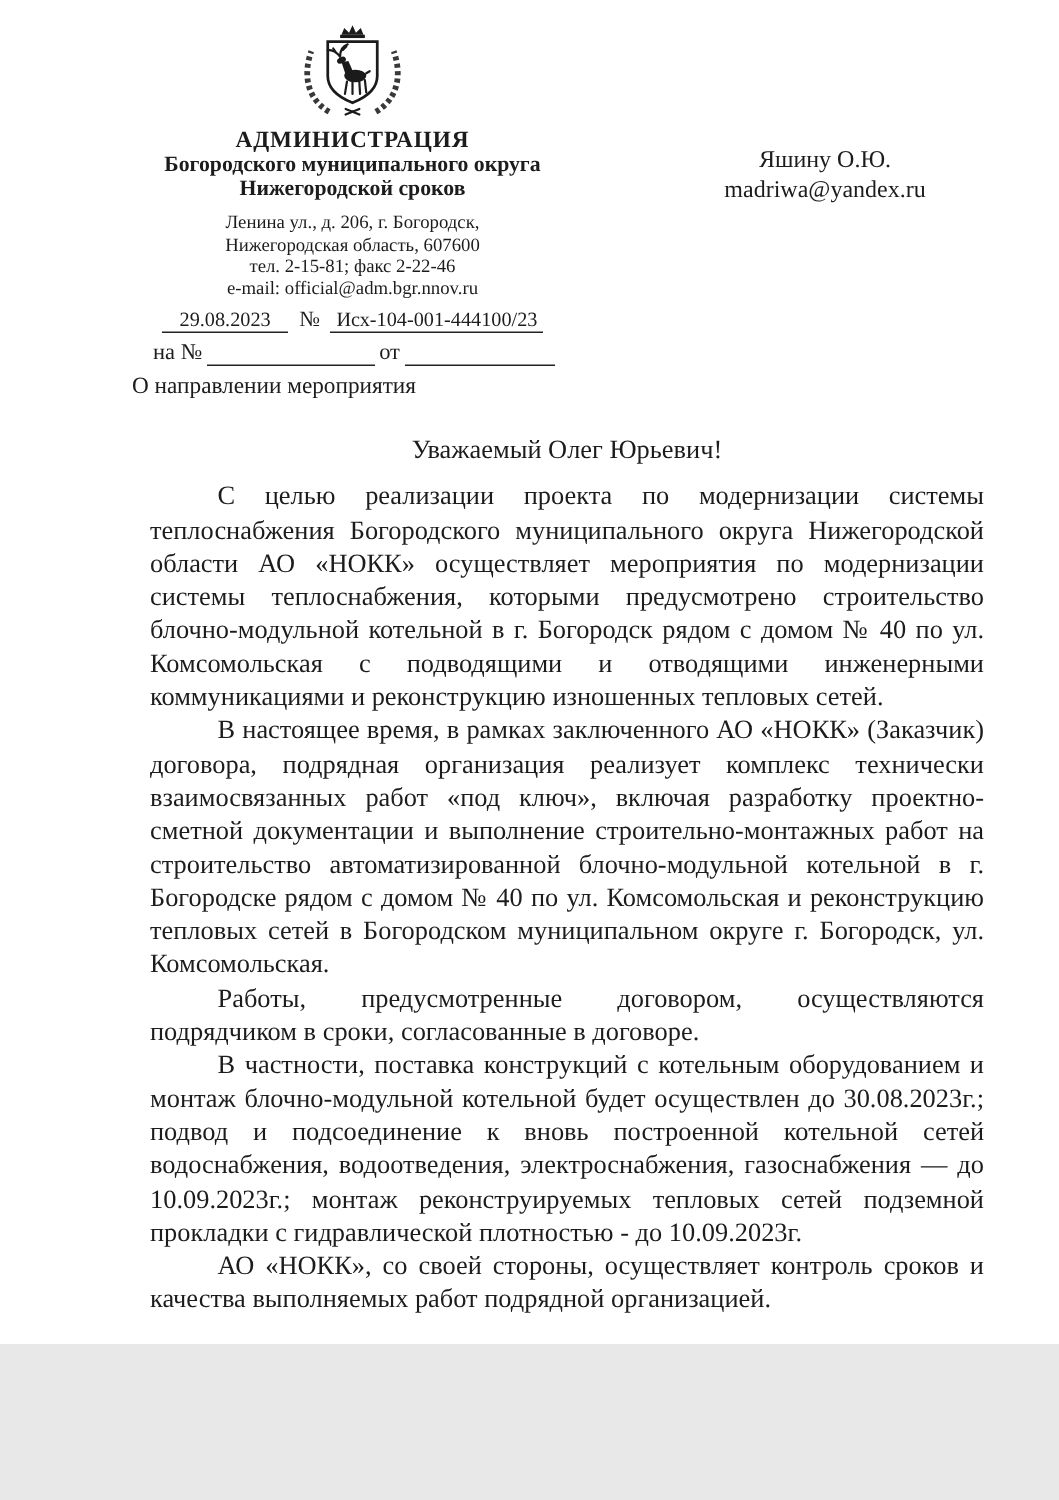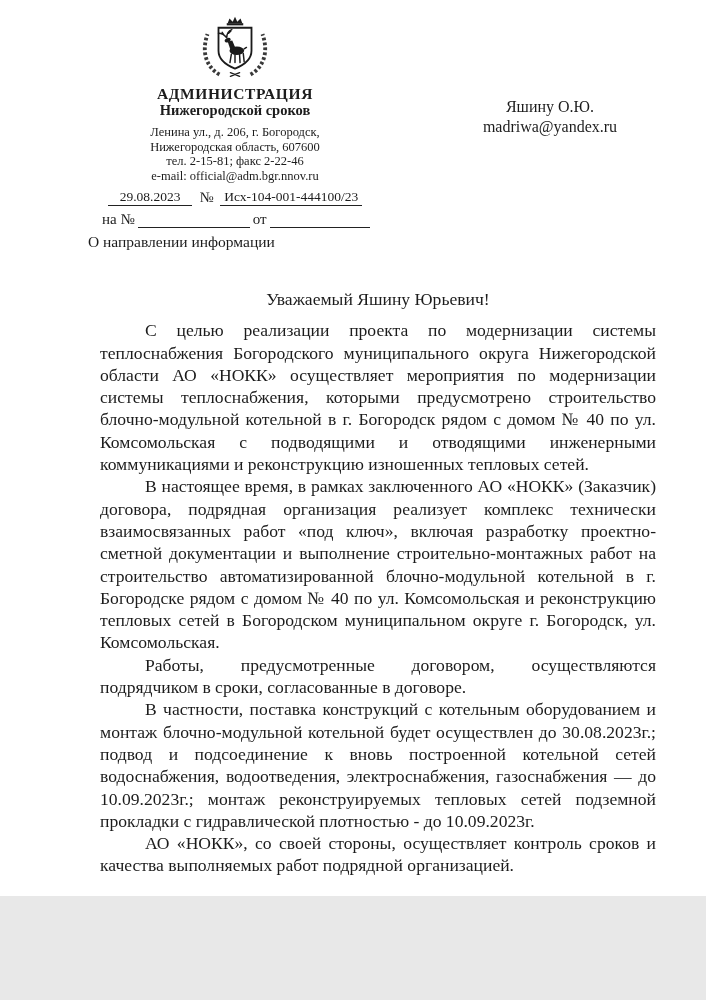--- a/index.html
+++ b/index.html
@@ -77,20 +77,21 @@
           <path class="ln" d="M51 44 l-1.5 9 M55 44.5 l0 8.5 M60 44.5 l.5 8.5 M64 43 l1 9"></path>
           <path d="M51 42 l-4 -12 l5 -1 l3 7 z" fill="#1b1b1b"></path>
           <ellipse cx="47" cy="28.5" rx="3.4" ry="2.2" fill="#1b1b1b" transform="rotate(-25 47 28.5)"></ellipse>
           <path class="ln" d="M46 26 c-3 -4 -6 -5 -9 -5 M43 23 l-2 -3 M46 26 c0 -5 2.5 -8 5.5 -9 M48 21 l2.5 -2.5"></path>
           <path class="ln" d="M65 38 l2.5 -1.5"></path>
         </g>
       </svg>
     </div>
 
     <div class="org1">АДМИНИСТРАЦИЯ</div>
+    <div class="org2">Богородского муниципального округа</div>
     <div class="org3">Нижегородской сроков</div>
 
     <div class="addr">
       <div>Ленина ул., д. 206, г. Богородск,</div>
       <div>Нижегородская область, 607600</div>
       <div>тел. 2-15-81; факс 2-22-46</div>
       <div>e-mail: official@adm.bgr.nnov.ru</div>
     </div>
 
     <div class="num-row">
@@ -99,30 +100,30 @@
       <span class="filled num">Исх-104-001-444100/23</span>
     </div>
 
     <div class="ref-row">
       <span>на №</span>
       <span class="blank b1"></span>
       <span>от</span>
       <span class="blank b2"></span>
     </div>
 
-    <div class="subject">О направлении информации</div>
+    <div class="subject">О направлении мероприятия</div>
   </div>
 
   <div class="addressee">
     <div>Яшину О.Ю.</div>
     <div>madriwa@yandex.ru</div>
   </div>
 
   <div class="letter-body">
-    <div class="salutation">Уважаемый Яшину Юрьевич!</div>
+    <div class="salutation">Уважаемый Олег Юрьевич!</div>
     <p>С целью реализации проекта по модернизации системы теплоснабжения Богородского муниципального округа Нижегородской области АО «НОКК» осуществляет мероприятия по модернизации системы теплоснабжения, которыми предусмотрено строительство блочно-модульной котельной в г. Богородск рядом с домом № 40 по ул. Комсомольская с подводящими и отводящими инженерными коммуникациями и реконструкцию изношенных тепловых сетей.</p>
     <p>В настоящее время, в рамках заключенного АО «НОКК» (Заказчик) договора,  подрядная организация реализует комплекс технически взаимосвязанных работ «под ключ», включая разработку проектно-сметной документации и выполнение строительно-монтажных работ на строительство автоматизированной блочно-модульной котельной в г. Богородске рядом с домом № 40 по ул. Комсомольская и реконструкцию тепловых сетей в Богородском муниципальном округе г. Богородск, ул. Комсомольская.</p>
     <p>Работы, предусмотренные договором, осуществляются подрядчиком в сроки, согласованные в договоре.</p>
     <p>В частности, поставка конструкций с котельным оборудованием и монтаж блочно-модульной котельной будет осуществлен до 30.08.2023г.; подвод и подсоединение к вновь построенной котельной сетей водоснабжения, водоотведения, электроснабжения, газоснабжения — до 10.09.2023г.; монтаж реконструируемых тепловых сетей подземной прокладки с гидравлической плотностью - до 10.09.2023г.</p>
     <p>АО «НОКК», со своей стороны, осуществляет контроль сроков и качества выполняемых работ подрядной организацией.</p>
   </div>
 
 </div>
 
 </body></html>

